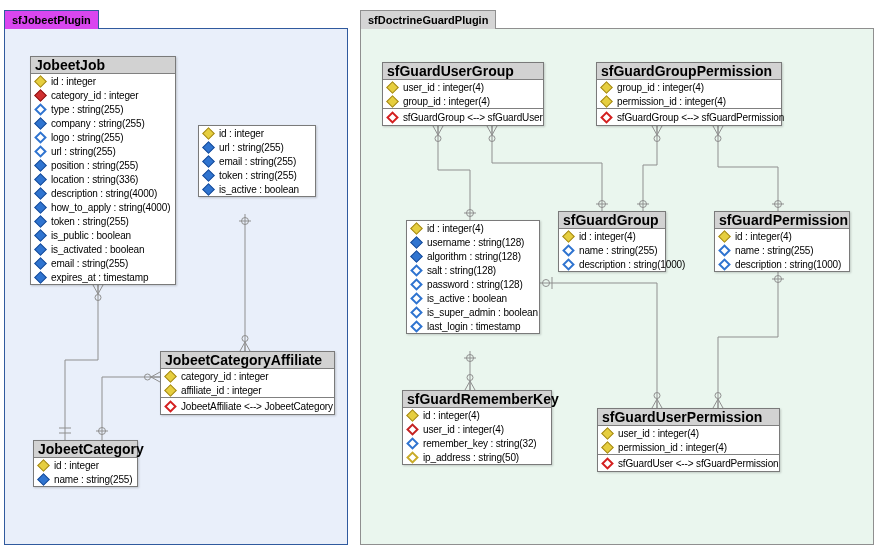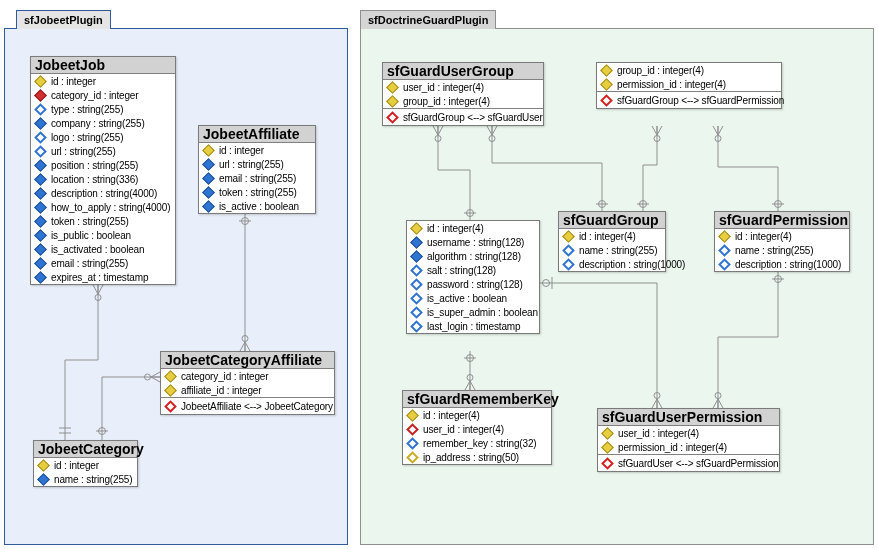--- a/index.html
+++ b/index.html
@@ -3,21 +3,21 @@
 <meta charset="utf-8">
 <style>
   html,body{margin:0;padding:0;background:#fff;font-family:"Liberation Sans",sans-serif;}
   #canvas{position:relative;width:878px;height:549px;background:#fff;overflow:hidden;}
 
   
   .panel-body{position:absolute;box-sizing:border-box;}
   .panel-tab{position:absolute;box-sizing:border-box;height:19px;line-height:16px;
     font-size:11px;font-weight:bold;color:#000;padding:1px 7px 0 7px;z-index:2;}
   #jobeet-body{left:4px;top:28px;width:344px;height:517px;background:#e9effa;border:1px solid #305a9e;}
-  #jobeet-tab{left:4px;top:10px;background:#e5e5e5;border:1px solid #305a9e;border-bottom:none;margin-left:12px;}
+  #jobeet-tab{left:4px;top:10px;background:#d946ef;border:1px solid #305a9e;border-bottom:none;}
   #guard-body{left:360px;top:28px;width:514px;height:517px;background:#eaf6ee;border:1px solid #8f8f8f;}
   #guard-tab{left:360px;top:10px;background:#d5d5d5;border:1px solid #8f8f8f;border-bottom:none;}
 
   
   #wires{position:absolute;left:0;top:0;z-index:3;}
 
   
   .tbl{position:absolute;box-sizing:border-box;background:#fff;border:1px solid #7a7a7a;
     z-index:4;box-shadow:1px 1px 2px rgba(0,0,0,0.18);}
   .thead{background:#d2d2d2;border-bottom:1px solid #808080;font-size:14px;font-weight:bold;
@@ -185,21 +185,20 @@
       <div class="row">
         <span class="ic ic-at"></span>
         <span>email : string(255)</span>
       </div>
       <div class="row">
         <span class="ic ic-at"></span>
         <span>expires_at : timestamp</span>
       </div>
     </div>
   <div class="tbl" style="left:198px;top:125px;width:118px">
-      <div class="thead">JobeetAffiliate</div>
       <div class="row">
         <span class="ic ic-pk"></span>
         <span>id : integer</span>
       </div>
       <div class="row">
         <span class="ic ic-at"></span>
         <span>url : string(255)</span>
       </div>
       <div class="row">
         <span class="ic ic-at"></span>
@@ -249,20 +248,21 @@
       <div class="row">
         <span class="ic ic-pk"></span>
         <span>group_id : integer(4)</span>
       </div>
       <div class="frow">
         <span class="ic ic-rel"></span>
         <span>sfGuardGroup &lt;--&gt; sfGuardUser</span>
       </div>
     </div>
   <div class="tbl" style="left:596px;top:62px;width:186px">
+      <div class="thead">sfGuardGroupPermission</div>
       <div class="row">
         <span class="ic ic-pk"></span>
         <span>group_id : integer(4)</span>
       </div>
       <div class="row">
         <span class="ic ic-pk"></span>
         <span>permission_id : integer(4)</span>
       </div>
       <div class="frow">
         <span class="ic ic-rel"></span>

